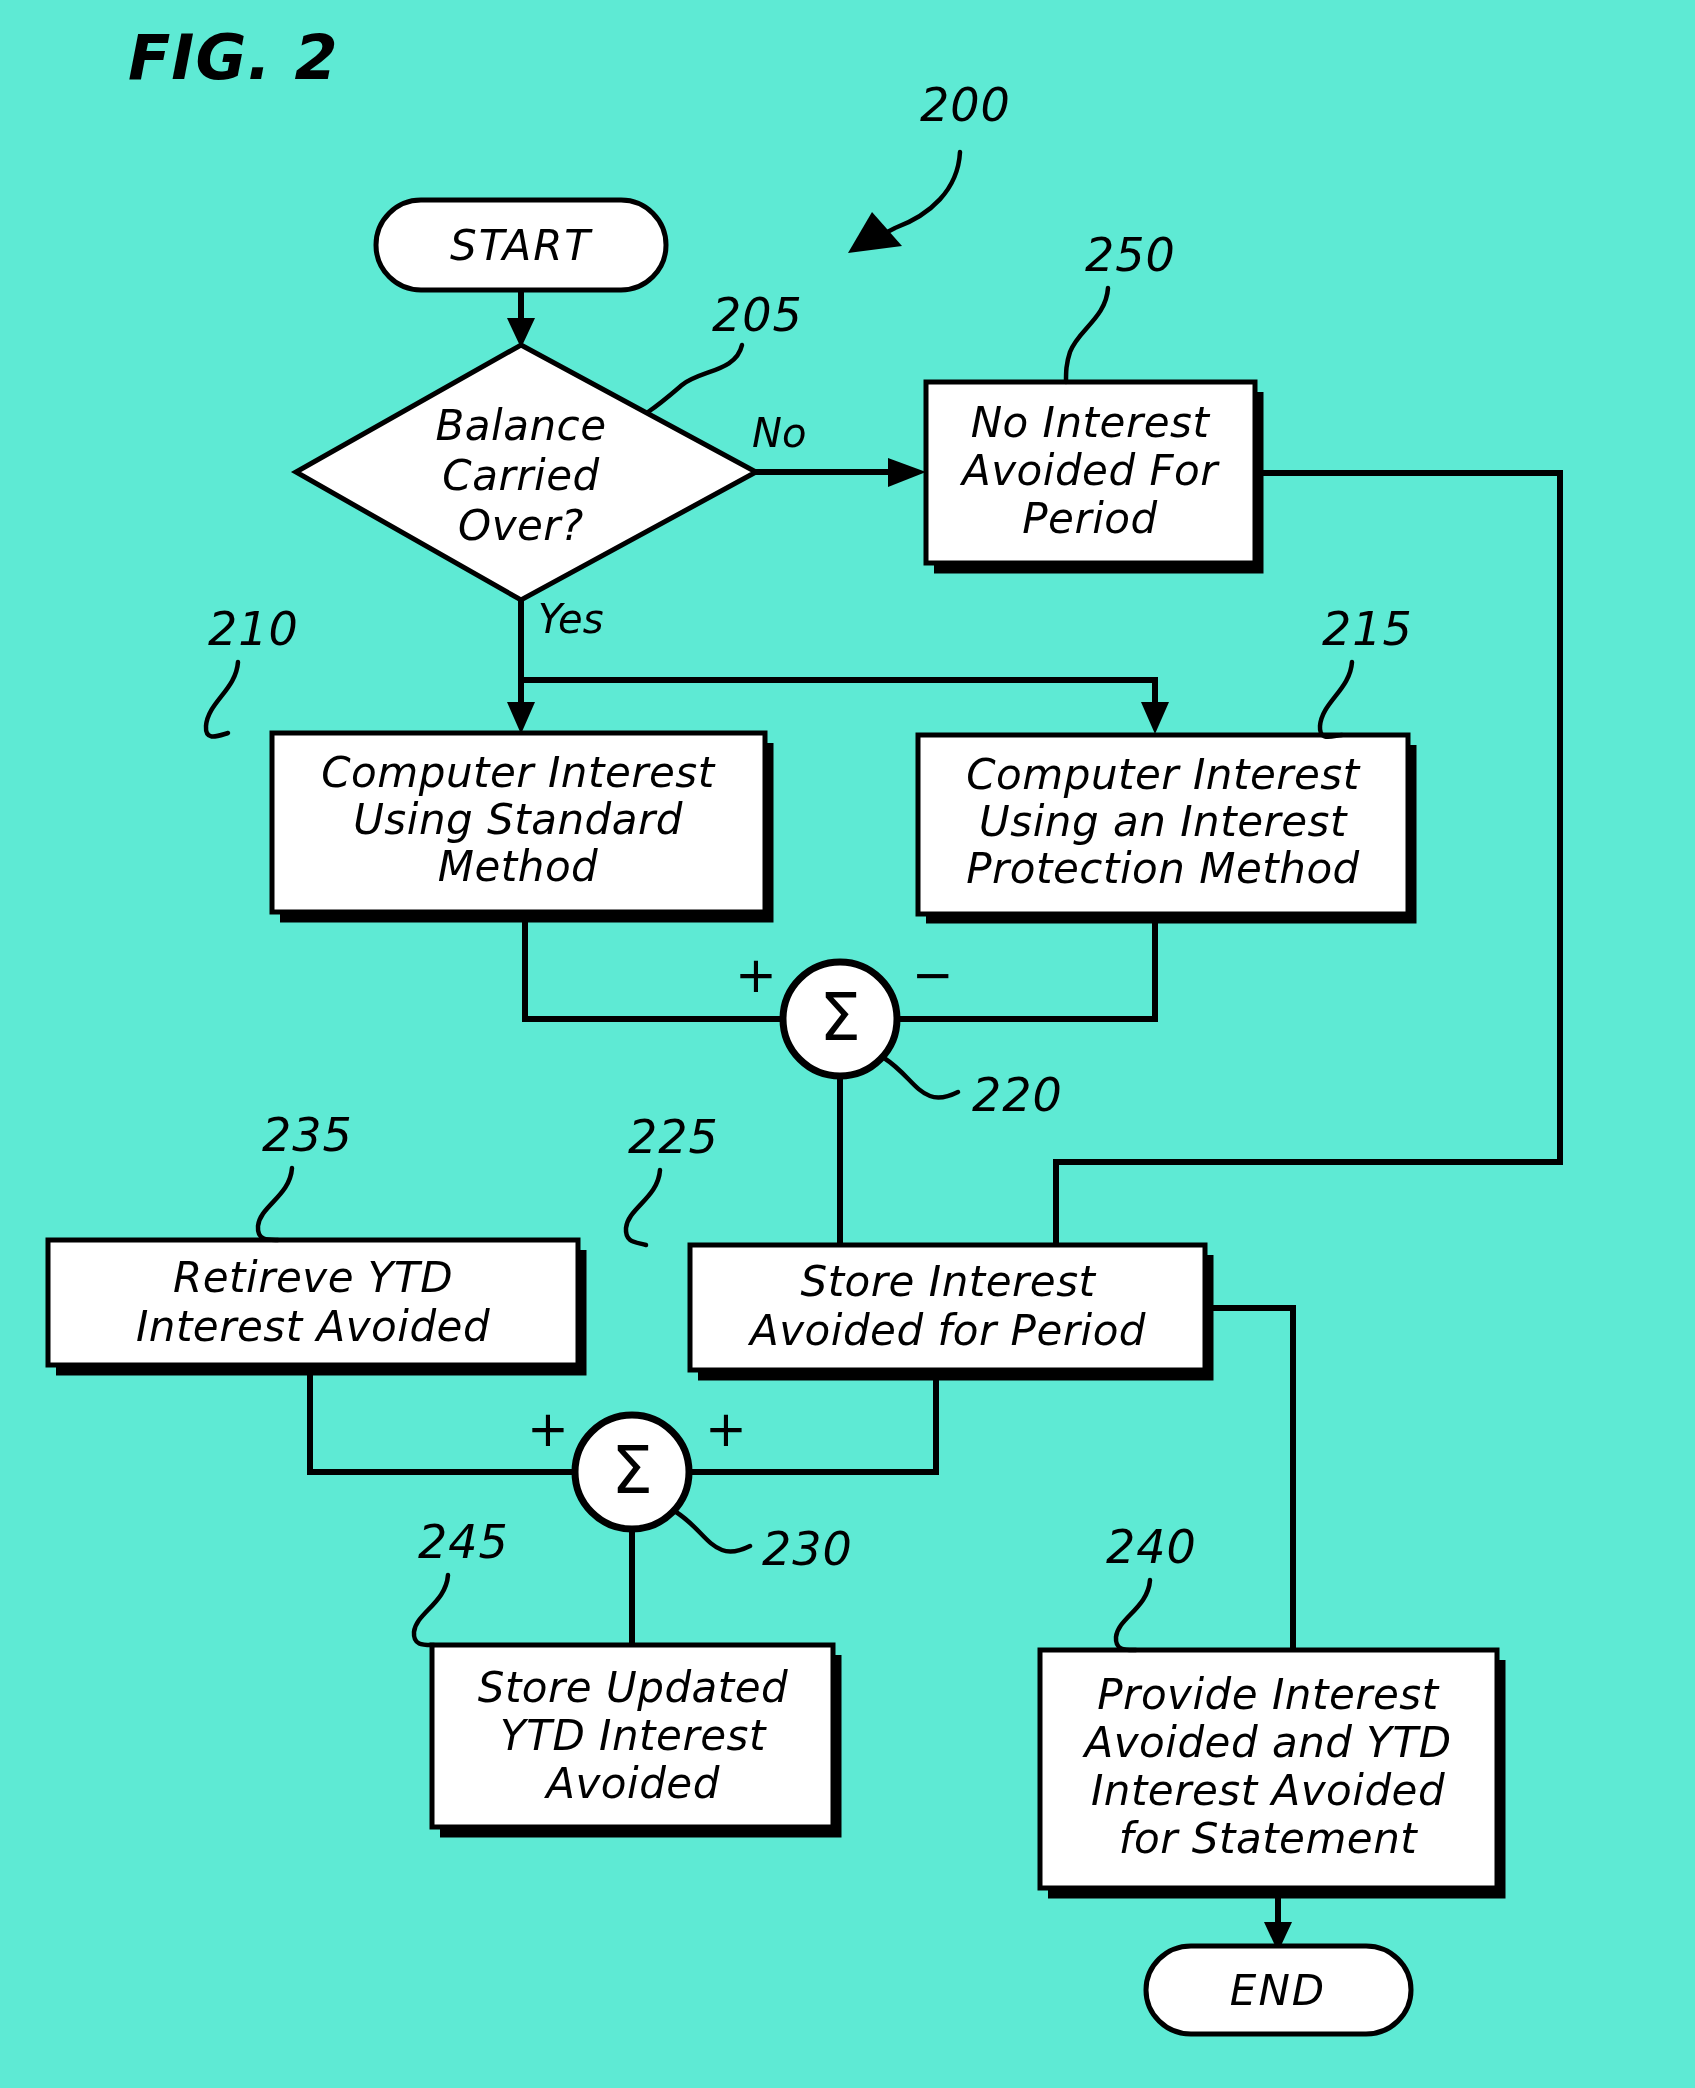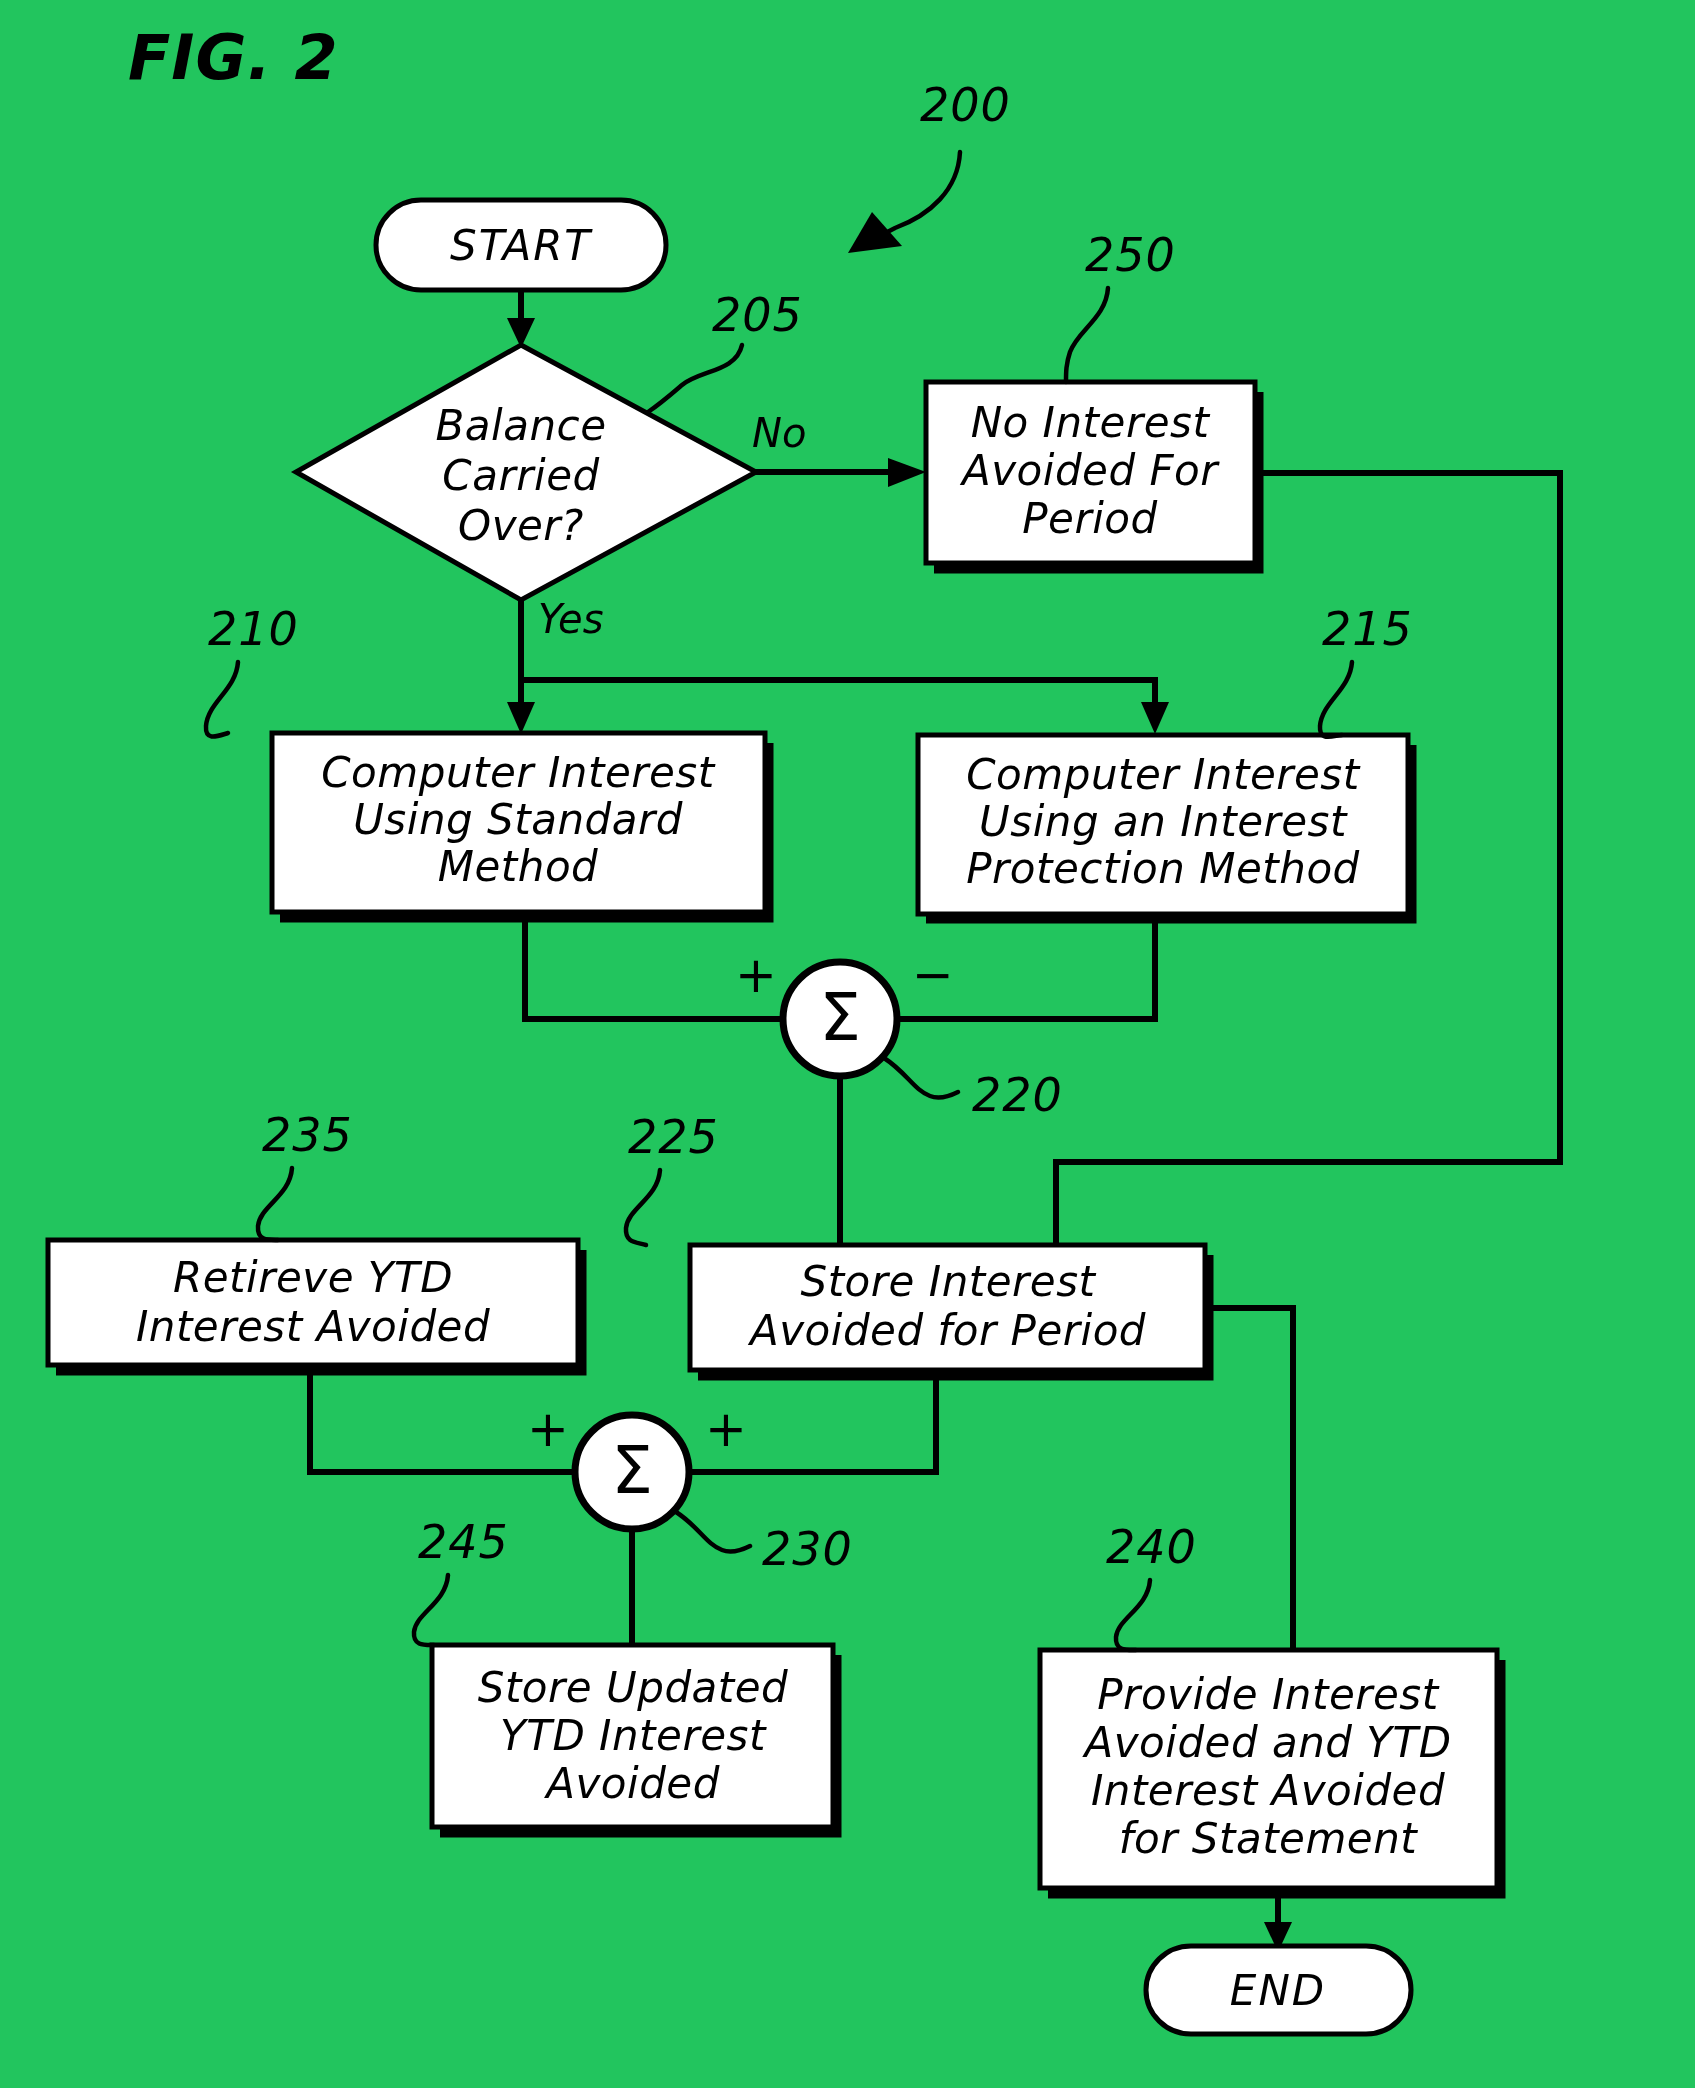--- a/index.html
+++ b/index.html
@@ -8,21 +8,21 @@
     padding: 0;
     background: #ffffff;
   }
   body {
     font-family: "DejaVu Sans", sans-serif;
   }
   #page {
     position: relative;
     width: 1695px;
     height: 2088px;
-    background: #22c55e;
+    background: #5eead4;
     overflow: hidden;
   }
   svg#diagram {
     position: absolute;
     left: 0;
     top: 0;
     width: 1695px;
     height: 2088px;
   }
   .shape-stroke {

